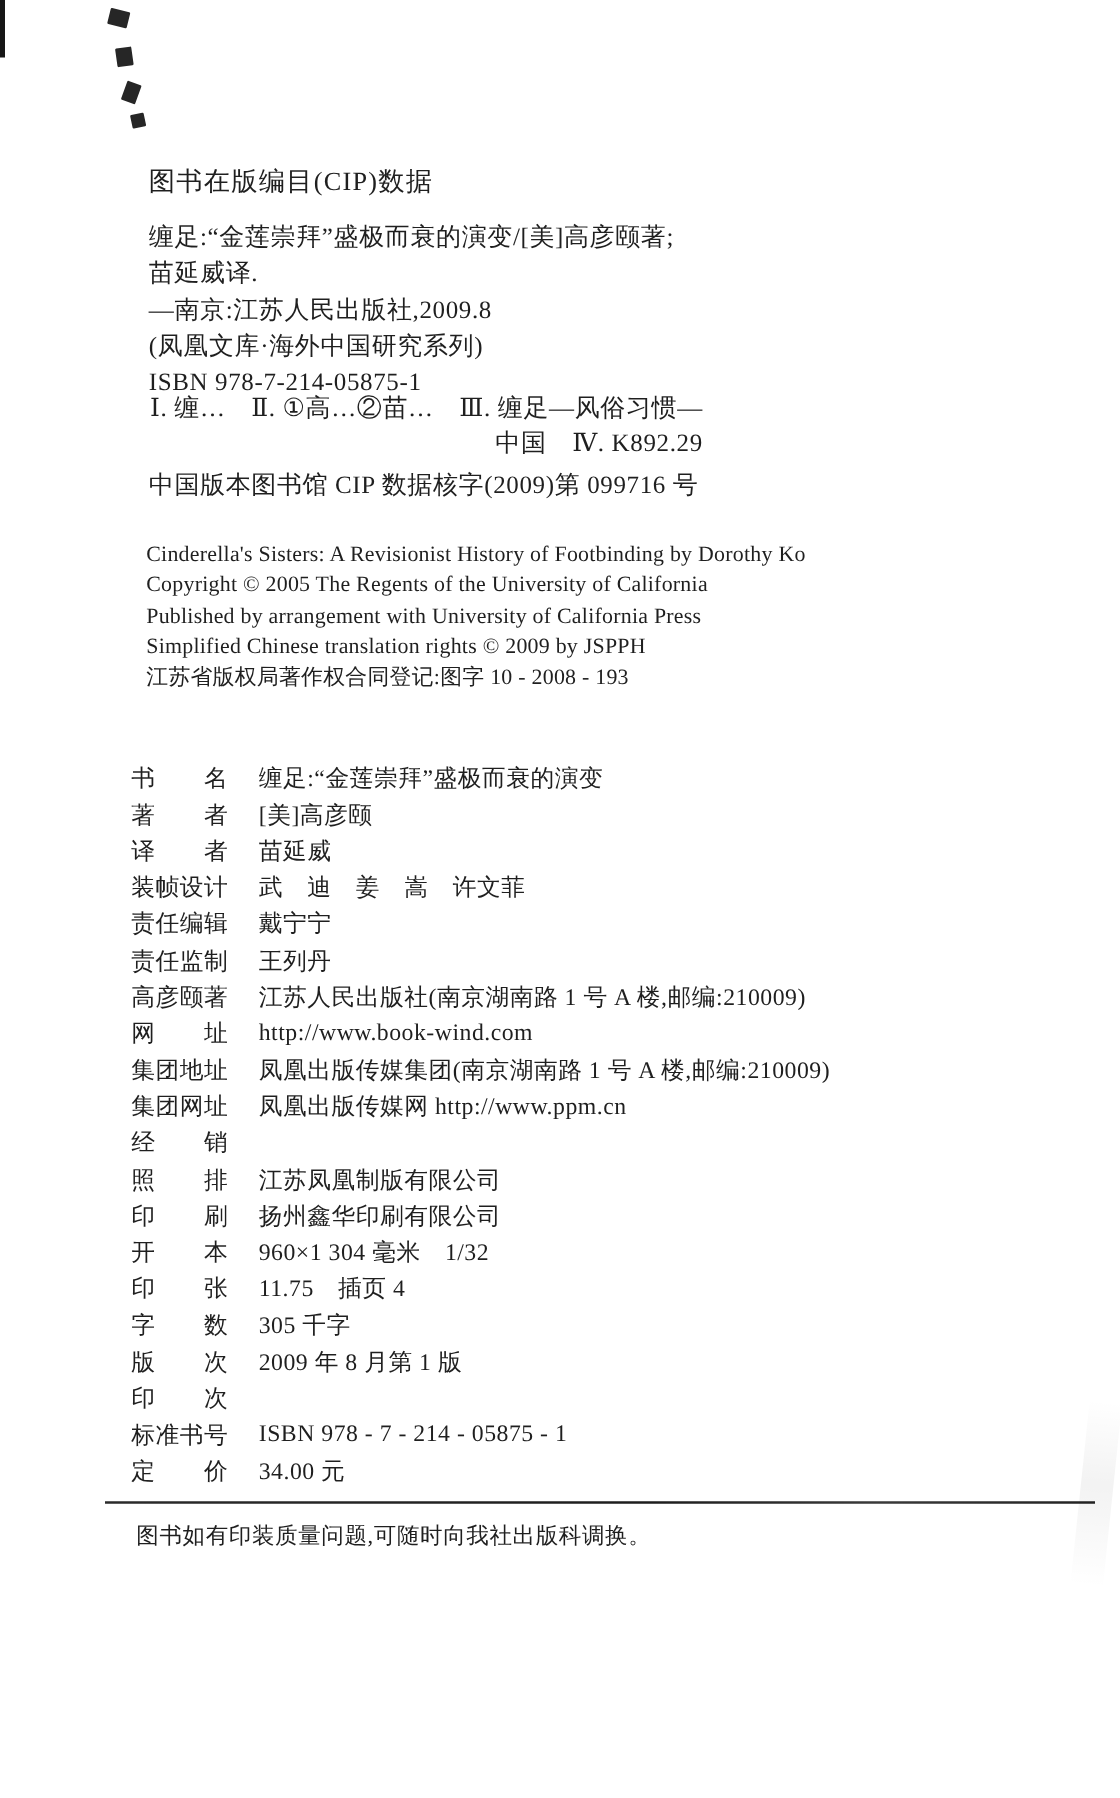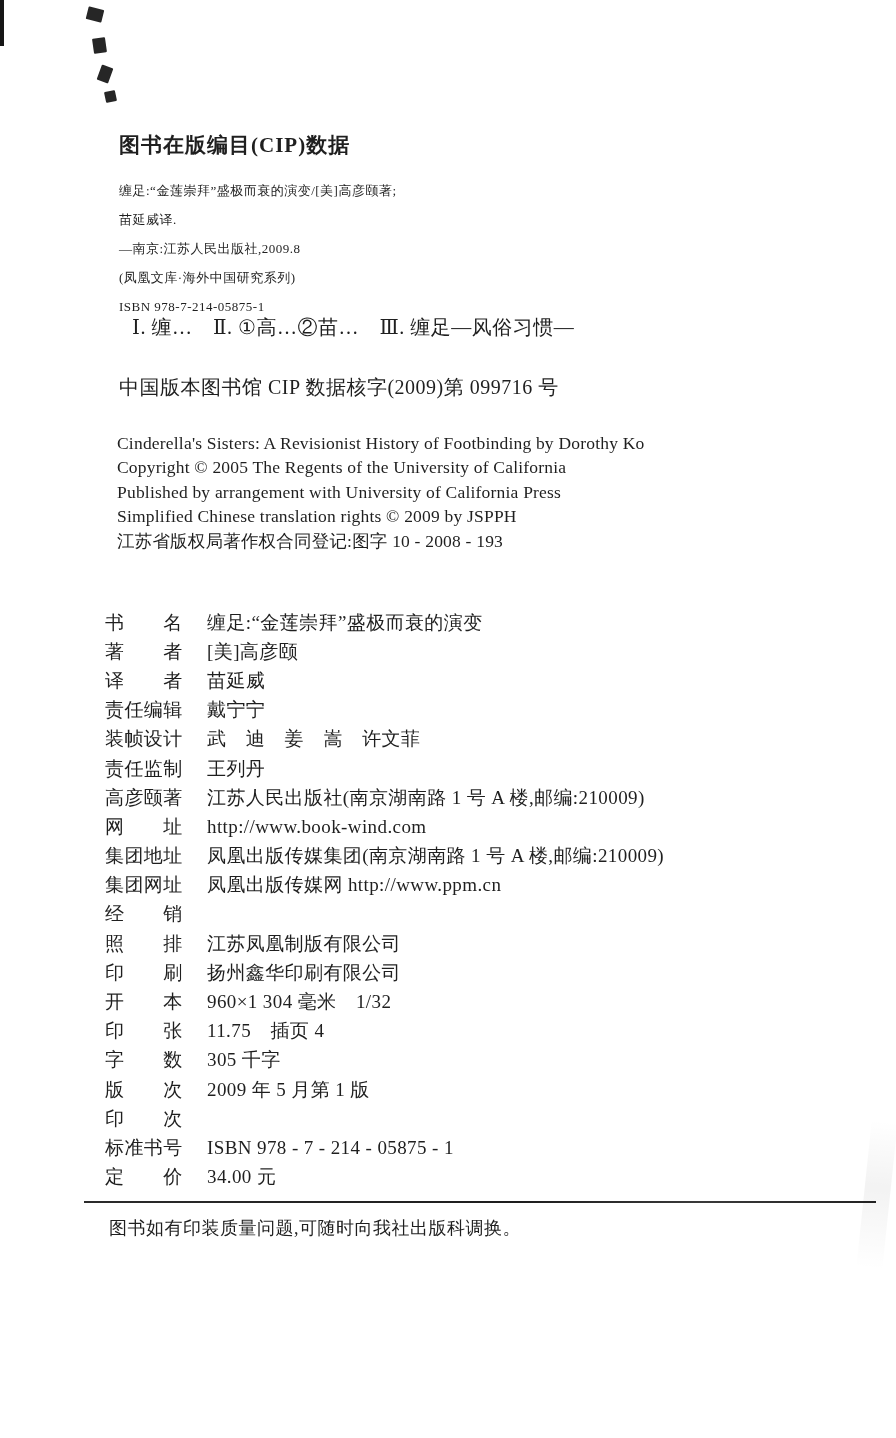--- a/index.html
+++ b/index.html
@@ -21,28 +21,28 @@
   .mark-3 { left: 99px;  top: 66px; width: 12px; height: 16px; transform: rotate(20deg); }
   .mark-4 { left: 105px; top: 91px; width: 11px; height: 11px; transform: rotate(-12deg); }
   .smudge {
     right: 6px; top: 1120px; width: 26px; height: 150px;
     background: linear-gradient(180deg, rgba(0,0,0,0) 0%, rgba(0,0,0,0.35) 45%, rgba(0,0,0,0) 100%);
     opacity: 0.14; transform: rotate(6deg);
   }
 
   .cip-header {
     left: 119px; top: 131px;
-    font-size: 21px; font-weight: bold; letter-spacing: 1px;
+    font-size: 21px; font-weight: normal; letter-spacing: 1px;
   }
   .cip-block {
     left: 119px; top: 176px;
-    font-size: 13px; line-height: 29px; letter-spacing: 0.5px;
+    font-size: 20px; line-height: 29px; letter-spacing: 0.5px;
   }
   .cip-class {
-    left: 132px; top: 313px;
+    left: 120px; top: 313px;
     font-size: 20px; line-height: 28px; letter-spacing: 0.5px; text-align: right;
   }
   .cip-number {
     left: 119px; top: 374px;
     font-size: 20px; letter-spacing: 0.5px;
   }
   .copyright-block {
     left: 117px; top: 431px;
     font-size: 17.5px; line-height: 24.4px; letter-spacing: 0.2px;
   }
@@ -85,20 +85,21 @@
 
     <div>(凤凰文库·海外中国研究系列)</div>
 
     <div>ISBN 978-7-214-05875-1</div>
   </div>
 
 <div class="abs cip-class">
 
     <div>Ⅰ. 缠…　Ⅱ. ①高…②苗…　Ⅲ. 缠足—风俗习惯—</div>
 
+    <div>中国　Ⅳ. K892.29</div>
   </div>
 
 <div class="abs cip-number">中国版本图书馆 CIP 数据核字(2009)第 099716 号</div>
 
 <div class="abs copyright-block">
 
     <div>Cinderella's Sisters: A Revisionist History of Footbinding by Dorothy Ko</div>
 
     <div>Copyright © 2005 The Regents of the University of California</div>
 
@@ -121,30 +122,30 @@
       <span class="label">著　　者</span>
       <span class="value">[美]高彦颐</span>
     </div>
 
     <div class="row">
       <span class="label">译　　者</span>
       <span class="value">苗延威</span>
     </div>
 
     <div class="row">
+      <span class="label">装帧设计</span>
+      <span class="value">武　迪　姜　嵩　许文菲</span>
+    </div>
+
+    <div class="row">
       <span class="label">责任编辑</span>
       <span class="value">戴宁宁</span>
     </div>
 
     <div class="row">
-      <span class="label">装帧设计</span>
-      <span class="value">武　迪　姜　嵩　许文菲</span>
-    </div>
-
-    <div class="row">
       <span class="label">责任监制</span>
       <span class="value">王列丹</span>
     </div>
 
     <div class="row">
       <span class="label">高彦颐著</span>
       <span class="value">江苏人民出版社(南京湖南路 1 号 A 楼,邮编:210009)</span>
     </div>
 
     <div class="row">
@@ -186,21 +187,21 @@
       <span class="value">11.75　插页 4</span>
     </div>
 
     <div class="row">
       <span class="label">字　　数</span>
       <span class="value">305 千字</span>
     </div>
 
     <div class="row">
       <span class="label">版　　次</span>
-      <span class="value">2009 年 5 月第 1 版</span>
+      <span class="value">2009 年 8 月第 1 版</span>
     </div>
 
     <div class="row">
       <span class="label">印　　次</span>
     </div>
 
     <div class="row">
       <span class="label">标准书号</span>
       <span class="value">ISBN 978 - 7 - 214 - 05875 - 1</span>
     </div>

